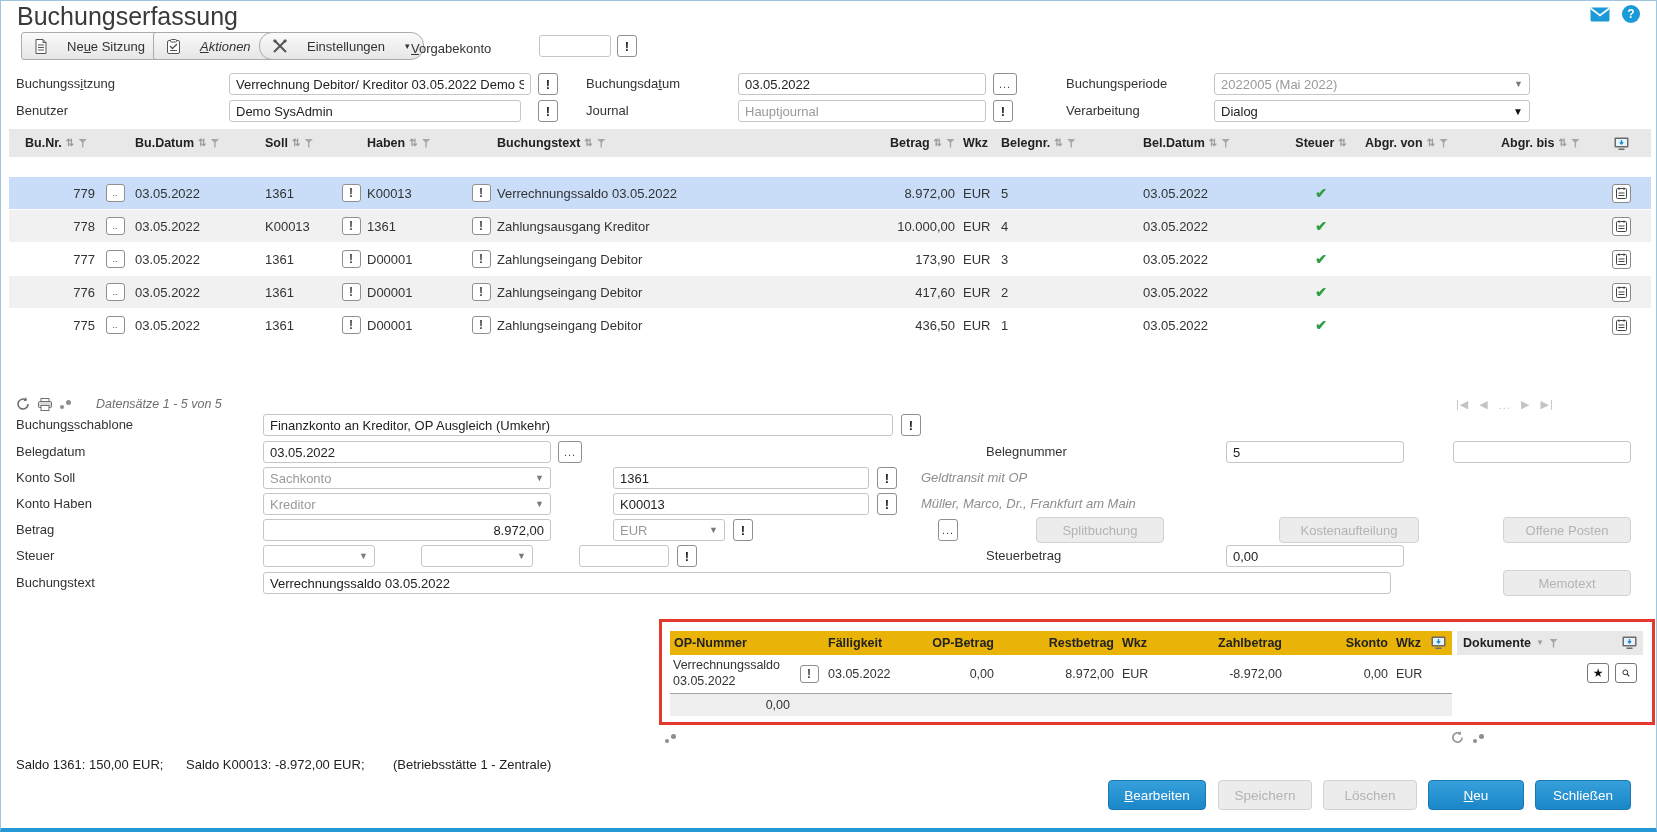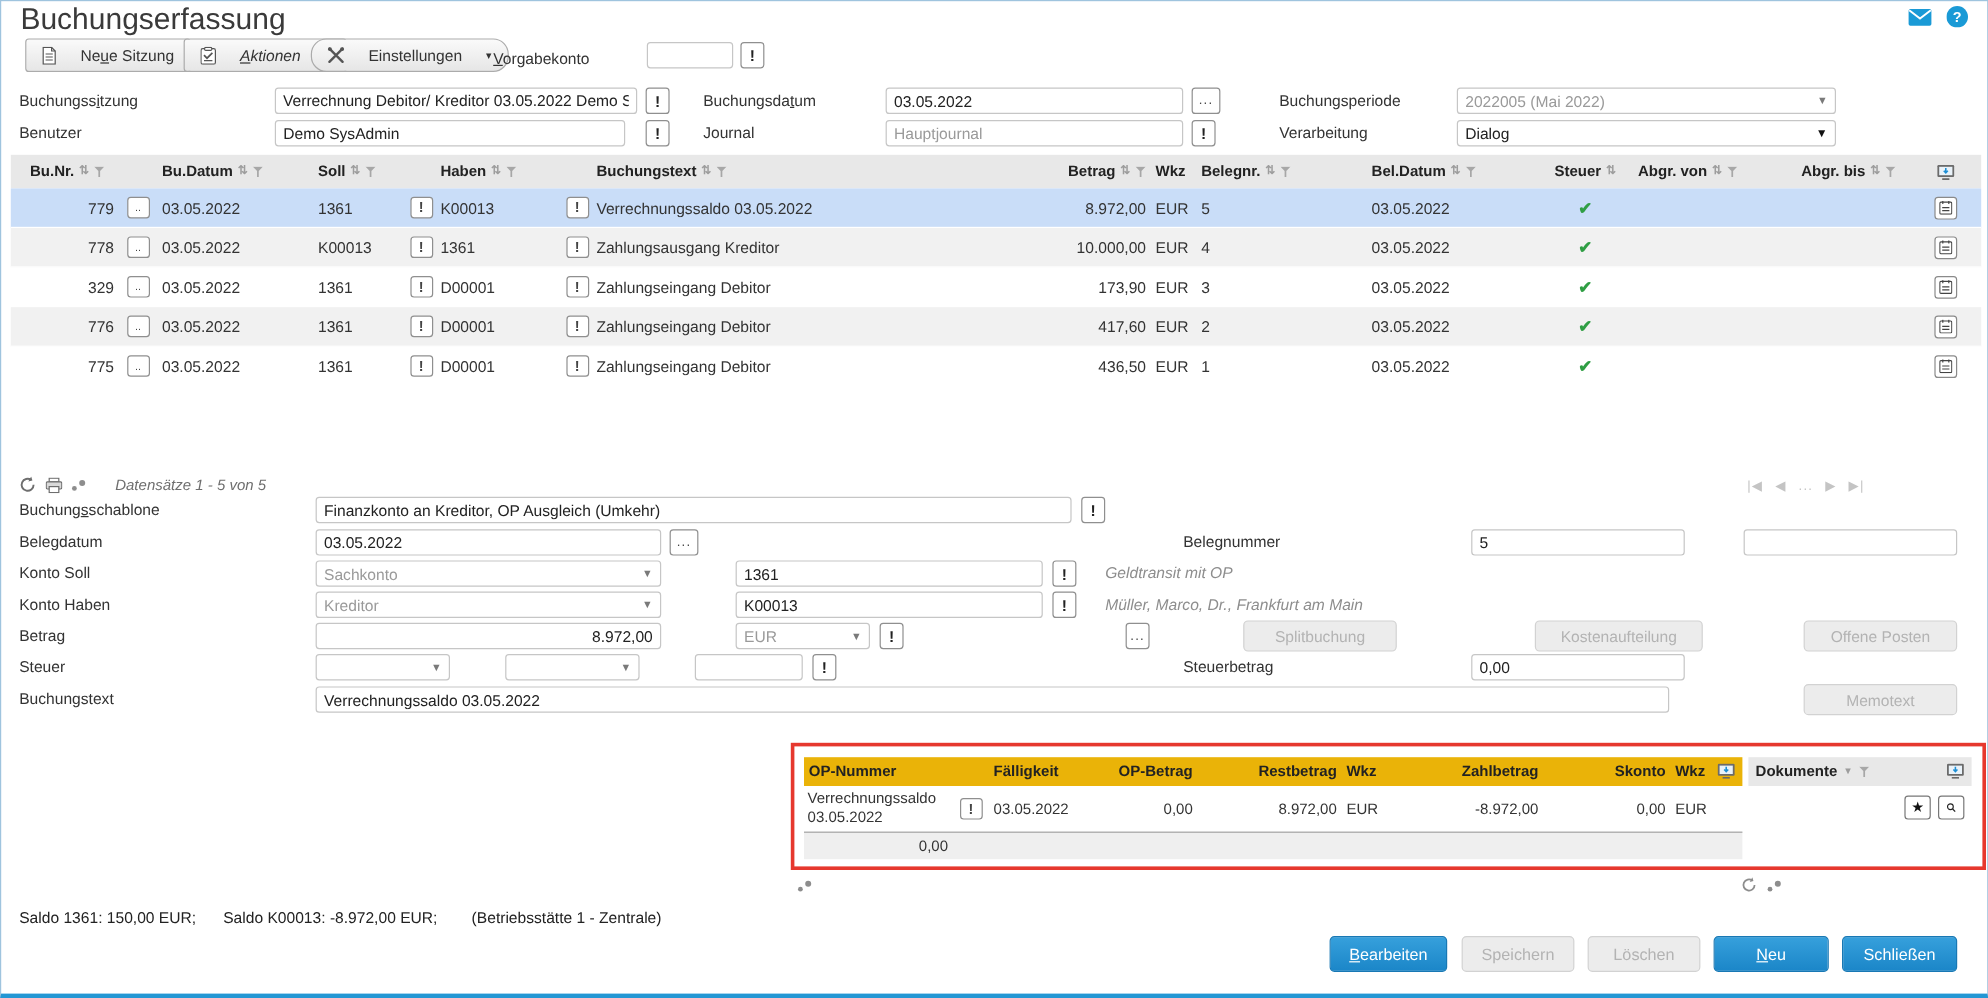--- a/index.html
+++ b/index.html
@@ -30,21 +30,21 @@
         box-sizing:border-box;cursor:pointer;}
   .dbtn{position:absolute;width:24px;height:22px;border:1px solid #8f8f8f;border-radius:3px;background:#fff;
         font-size:11px;color:#444;display:flex;align-items:center;justify-content:center;
         box-sizing:border-box;cursor:pointer;letter-spacing:1px;}
   
   .grid{position:absolute;left:8px;top:128px;width:1642px;}
   .ghead,.grow{display:grid;grid-template-columns:90px 32px 130px 78px 24px 106px 24px 356px 110px 38px 142px 142px 80px 136px 104px 40px;align-items:center;}
   .ghead{height:28px;background:#e8e8e8;font-weight:bold;font-size:12.5px;color:#222;}
   .grow{height:32px;background:#fff;border-bottom:1px solid #fff;}
   .grow.alt{background:#f1f1f1;}
-  .grow.selrow{background:#c9ddf8;}
+  .grow.selrow{background:#c9ddf8;margin-top:20px;}
   .c{padding:0 4px;white-space:nowrap;overflow:hidden;}
   .r{text-align:right;}
   .ctr{text-align:center;}
   .hcell{display:flex;align-items:center;gap:4px;padding:0 4px;white-space:nowrap;}
   .hcell.right{justify-content:flex-end;}
   .hcell.center{justify-content:center;}
   .sort{font-size:10px;color:#9d9d9d;line-height:1;}
   .funnel{width:9px;height:9px;background:#a7a7a7;flex:0 0 auto;
           clip-path:polygon(0 0,100% 0,58% 45%,58% 100%,42% 100%,42% 45%);}
   .minibtn{width:19px;height:18px;border:1px solid #8f8f8f;border-radius:3px;background:#fff;
@@ -274,21 +274,21 @@
       <div class="ctr"><span class="rowicon">
             <svg width="11" height="12" viewBox="0 0 11 12">
               <rect x="0.5" y="1.5" width="10" height="10" rx="1" fill="#fff" stroke="#444"></rect>
               <path d="M3 0.5 v2.5 M8 0.5 v2.5" stroke="#444"></path>
               <path d="M2.5 6 h6 M2.5 8.5 h6" stroke="#444"></path>
             </svg>
           </span></div>
     </div>
 
     <div class="grow">
-      <div class="c r">329</div>
+      <div class="c r">777</div>
       <div class="ctr"><button class="minibtn">..</button></div>
       <div class="c">03.05.2022</div>
       <div class="c">1361</div>
       <div class="ctr"><button class="minibtn bang">!</button></div>
       <div class="c">D00001</div>
       <div class="ctr"><button class="minibtn bang">!</button></div>
       <div class="c">Zahlungseingang Debitor</div>
       <div class="c r">173,90</div>
       <div class="c">EUR</div>
       <div class="c">3</div>

